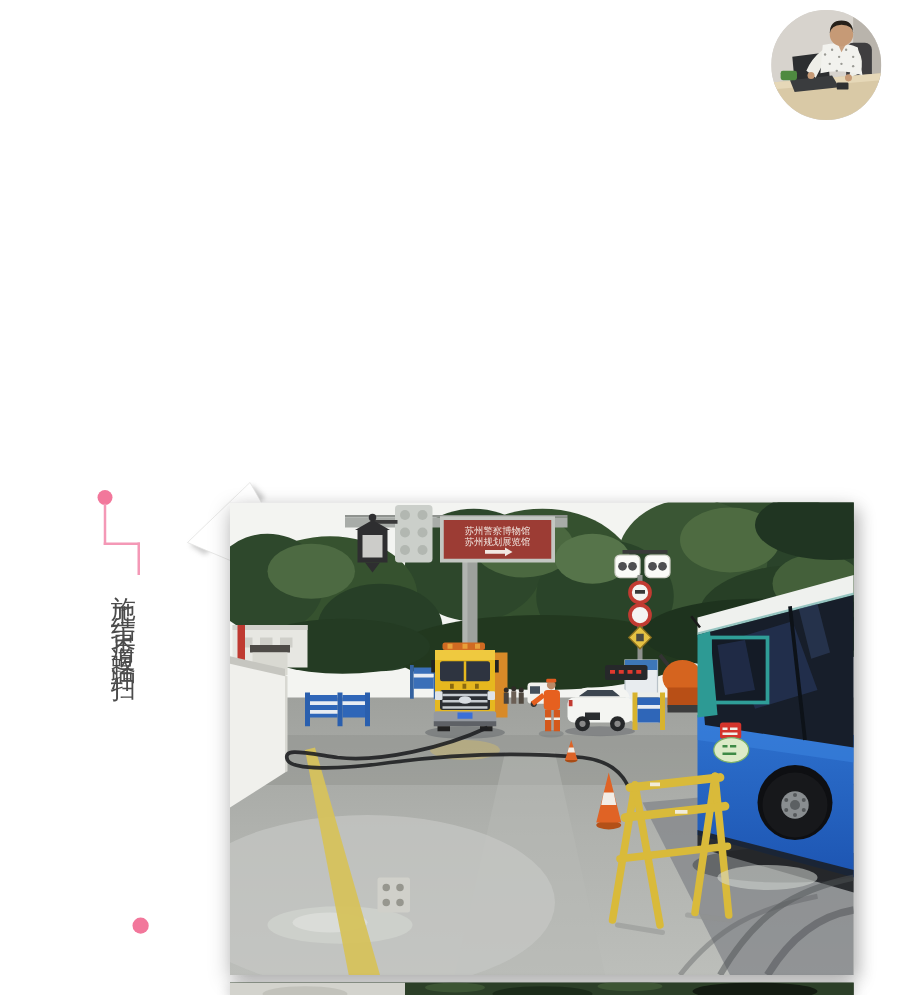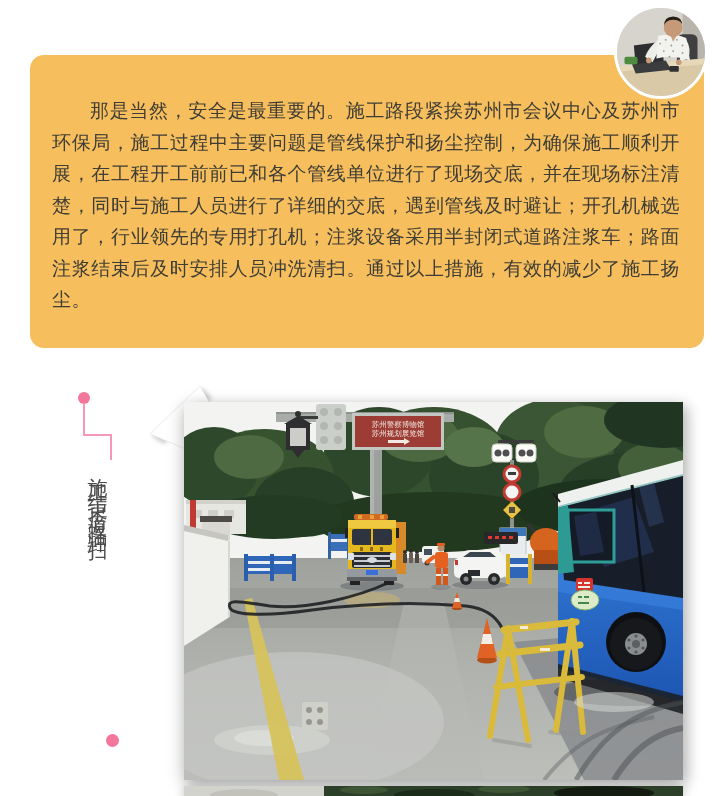--- a/index.html
+++ b/index.html
@@ -67,23 +67,20 @@
           <circle cx="56" cy="52" r="1"></circle>
       </g>
       <polygon points="57,29 60,36 64,29" fill="#caa07f"></polygon>
       <circle cx="60" cy="21" r="10" fill="#c69a76"></circle>
       <path d="M50,20 Q50,9 60,9 Q70,9 70,20 Q70,13 60,12.5 Q51,13 50,20 Z" fill="#262019"></path>
       <circle cx="34" cy="56" r="3" fill="#c69a76"></circle>
       <circle cx="66" cy="58" r="3" fill="#c69a76"></circle>
     </svg>
   </div>
 
-  <div class="abs bubble">
-    <p>那是当然，安全是最重要的。施工路段紧挨苏州市会议中心及苏州市环保局，施工过程中主要问题是管线保护和扬尘控制，为确保施工顺利开展，在工程开工前前已和各个管线单位进行了现场交底，并在现场标注清楚，同时与施工人员进行了详细的交底，遇到管线及时避让；开孔机械选用了，行业领先的专用打孔机；注浆设备采用半封闭式道路注浆车；路面注浆结束后及时安排人员冲洗清扫。通过以上措施，有效的减少了施工扬尘。</p>
-  </div>
 
   <div class="abs dot dot1"></div>
   <div class="abs conn conn-v1"></div>
   <div class="abs conn conn-h"></div>
   <div class="abs conn conn-v2"></div>
   <div class="abs vcaption">施工结束后道路冲扫</div>
   <div class="abs dot dot2"></div>
 
   <svg class="abs wedge" viewBox="0 0 70 70">
     <defs>

